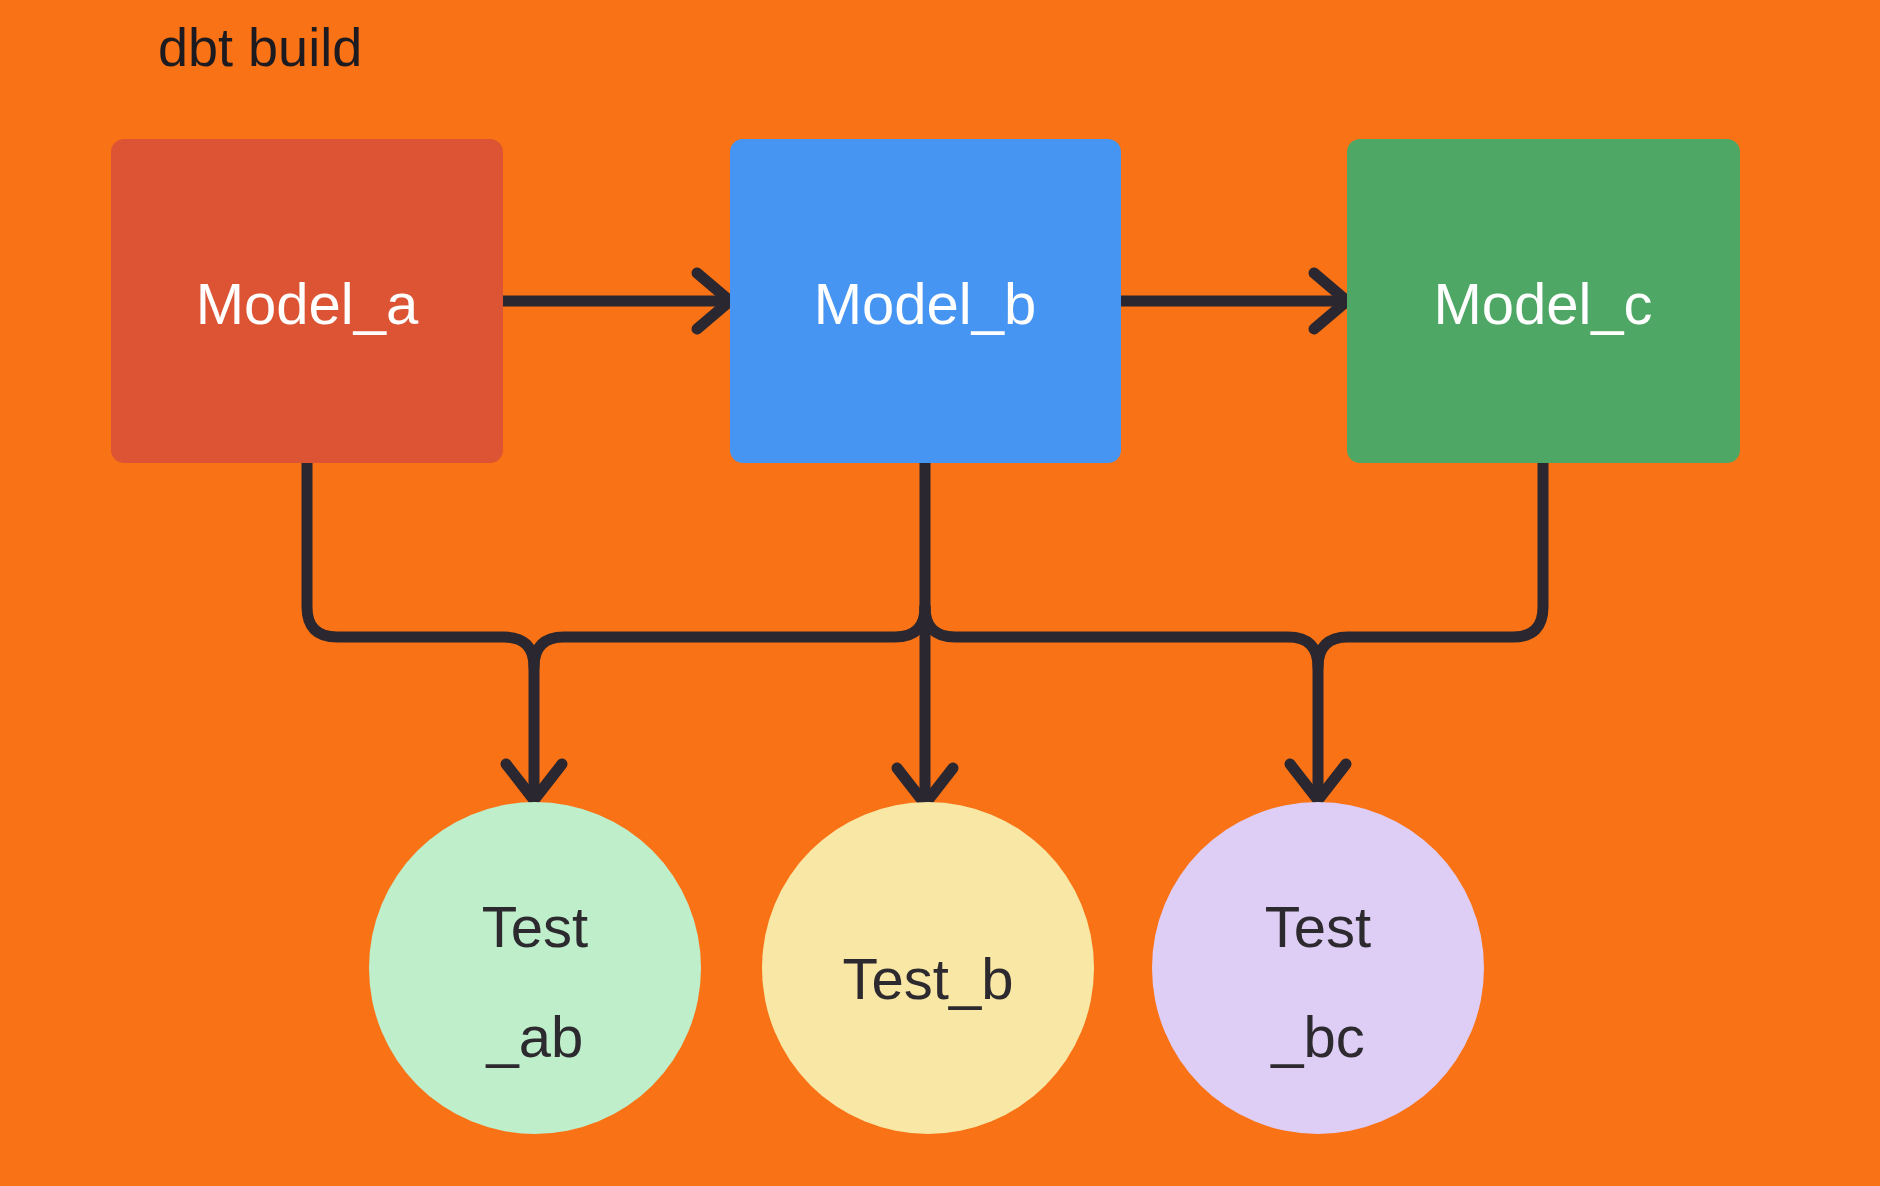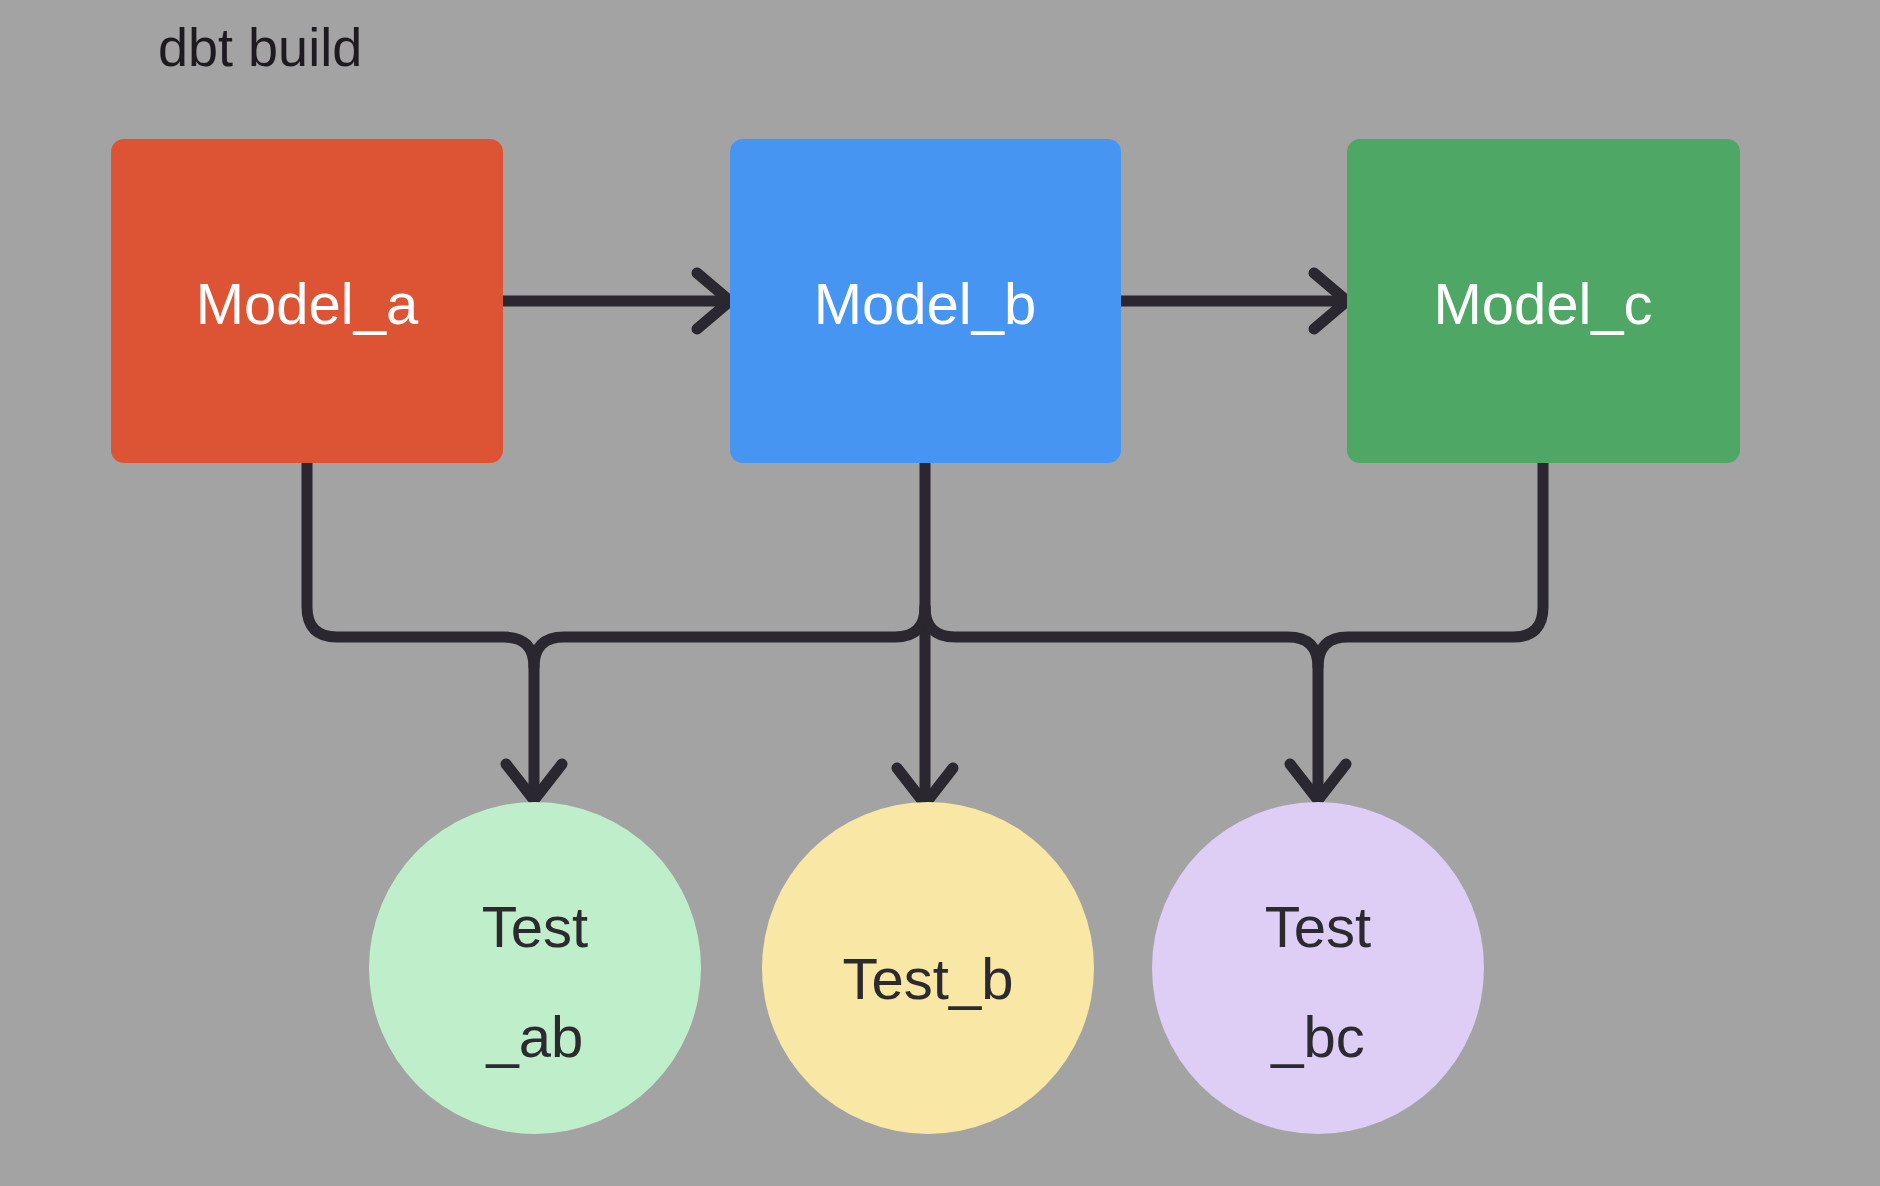--- a/index.html
+++ b/index.html
@@ -4,21 +4,21 @@
 <style>
   html, body {
     margin: 0;
     padding: 0;
     background: #ffffff;
   }
   .canvas-wrap {
     position: relative;
     width: 1880px;
     height: 1186px;
-    background: #a3a3a3;
+    background: #f97316;
     overflow: hidden;
     font-family: "Liberation Sans", sans-serif;
   }
   svg text {
     font-family: "Liberation Sans", sans-serif;
   }
   .node-label {
     font-size: 58px;
     font-weight: 500;
     fill: #ffffff;

